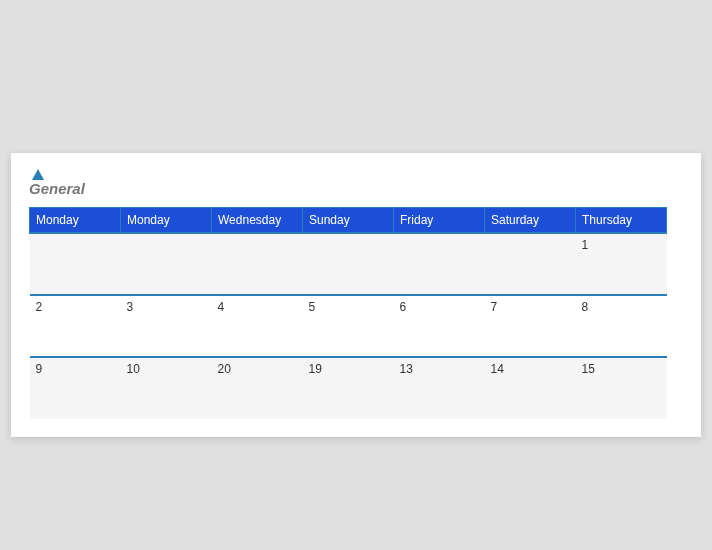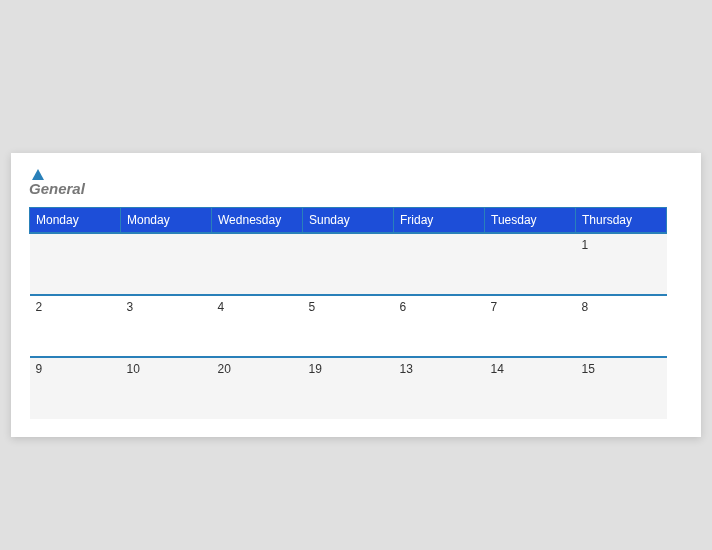--- a/index.html
+++ b/index.html
@@ -131,21 +131,21 @@
   </div>
   <table>
     <thead>
       <tr>
 
       <th>Monday</th>
           <th>Monday</th>
           <th>Wednesday</th>
           <th>Sunday</th>
           <th>Friday</th>
-          <th>Tuesday</th>
+          <th>Saturday</th>
           <th>Thursday</th>
         </tr>
     </thead>
     <tbody>
 
     <tr>
           <td></td>
           <td></td>
           <td></td>
           <td></td>

